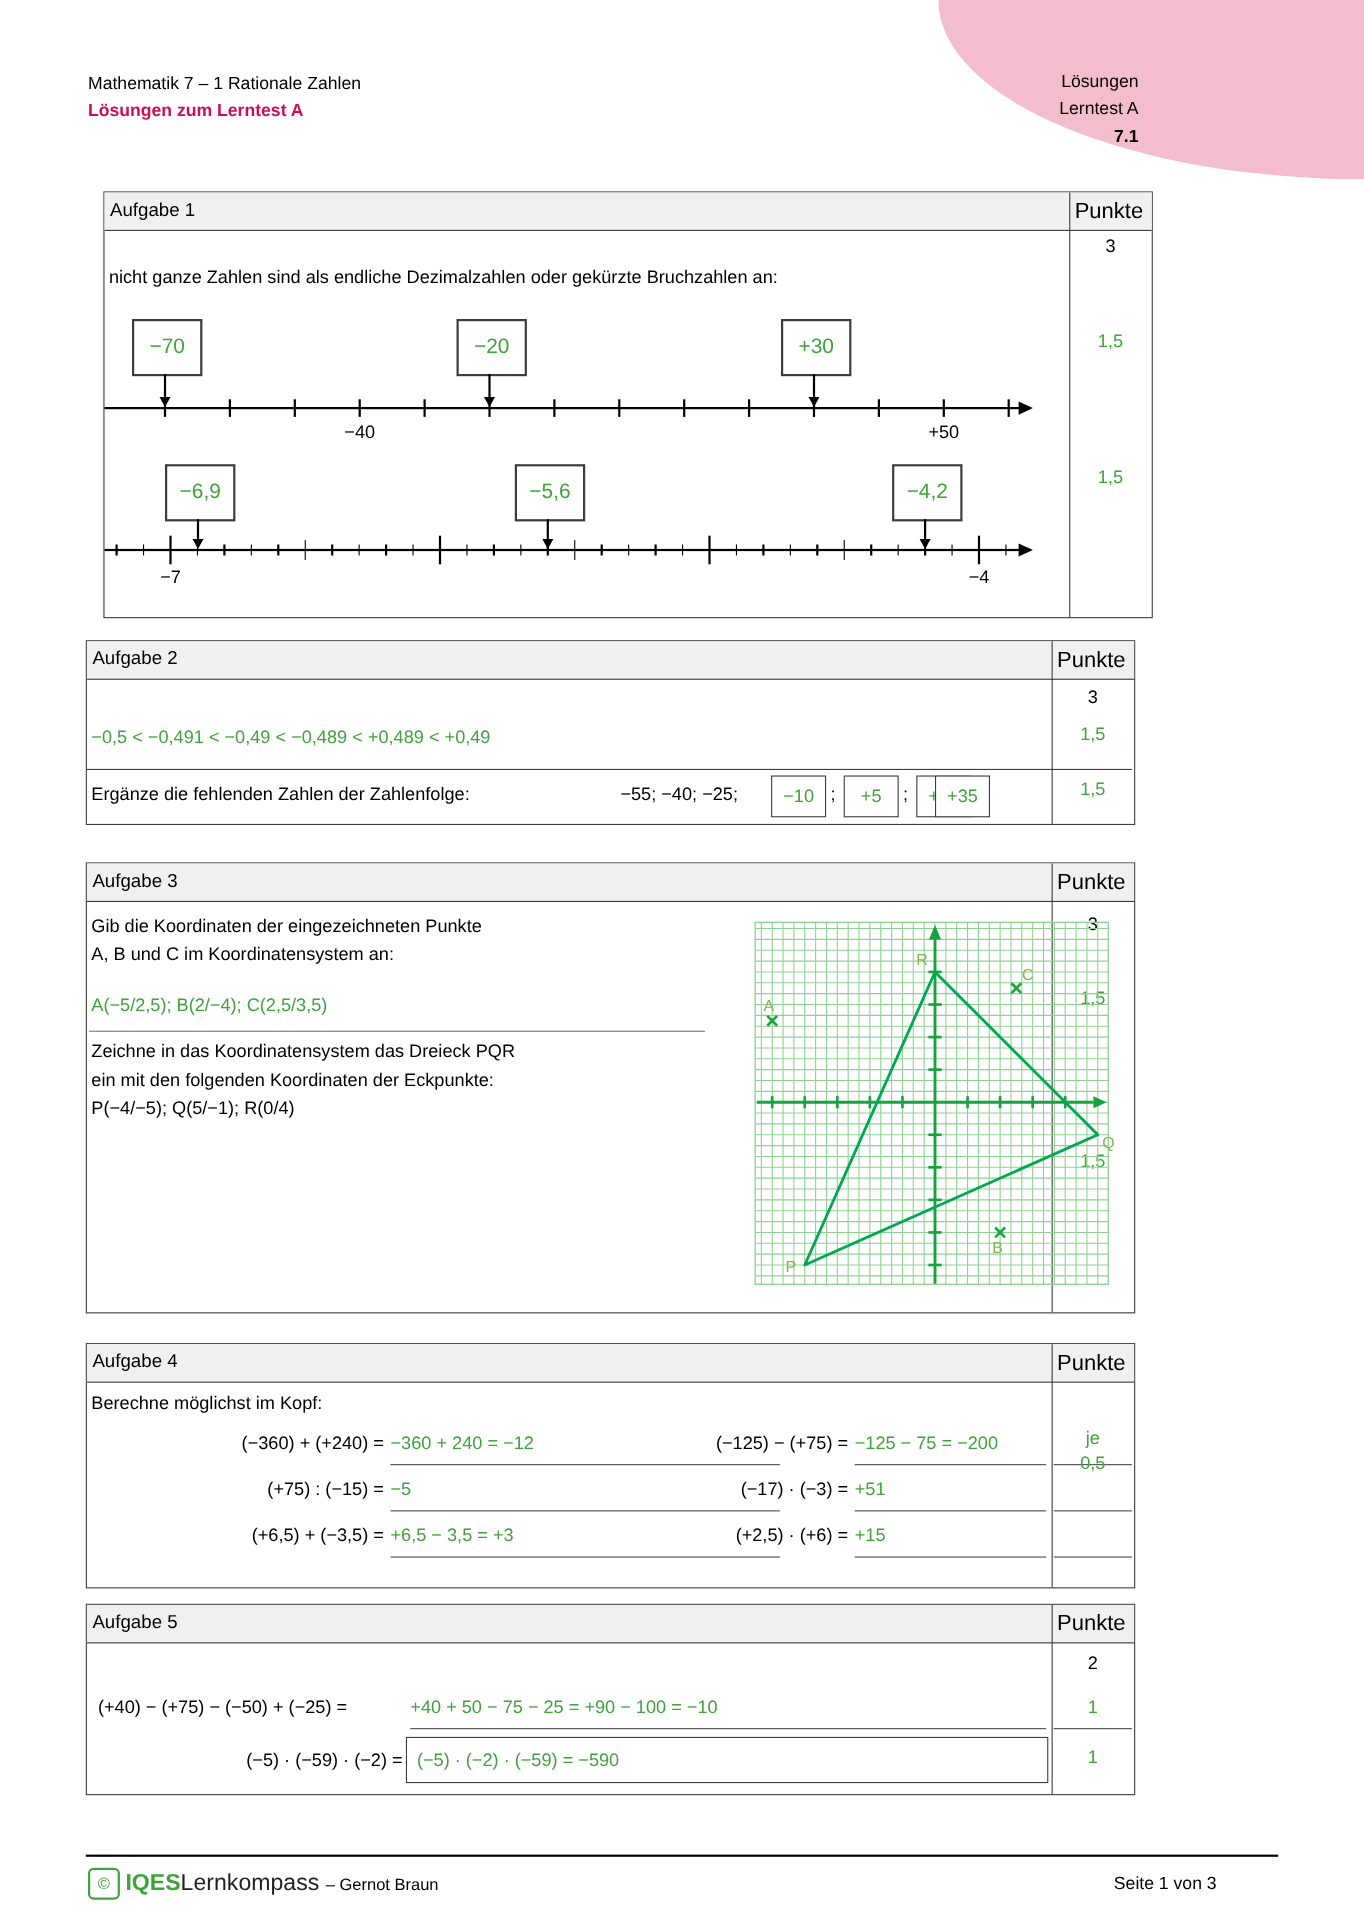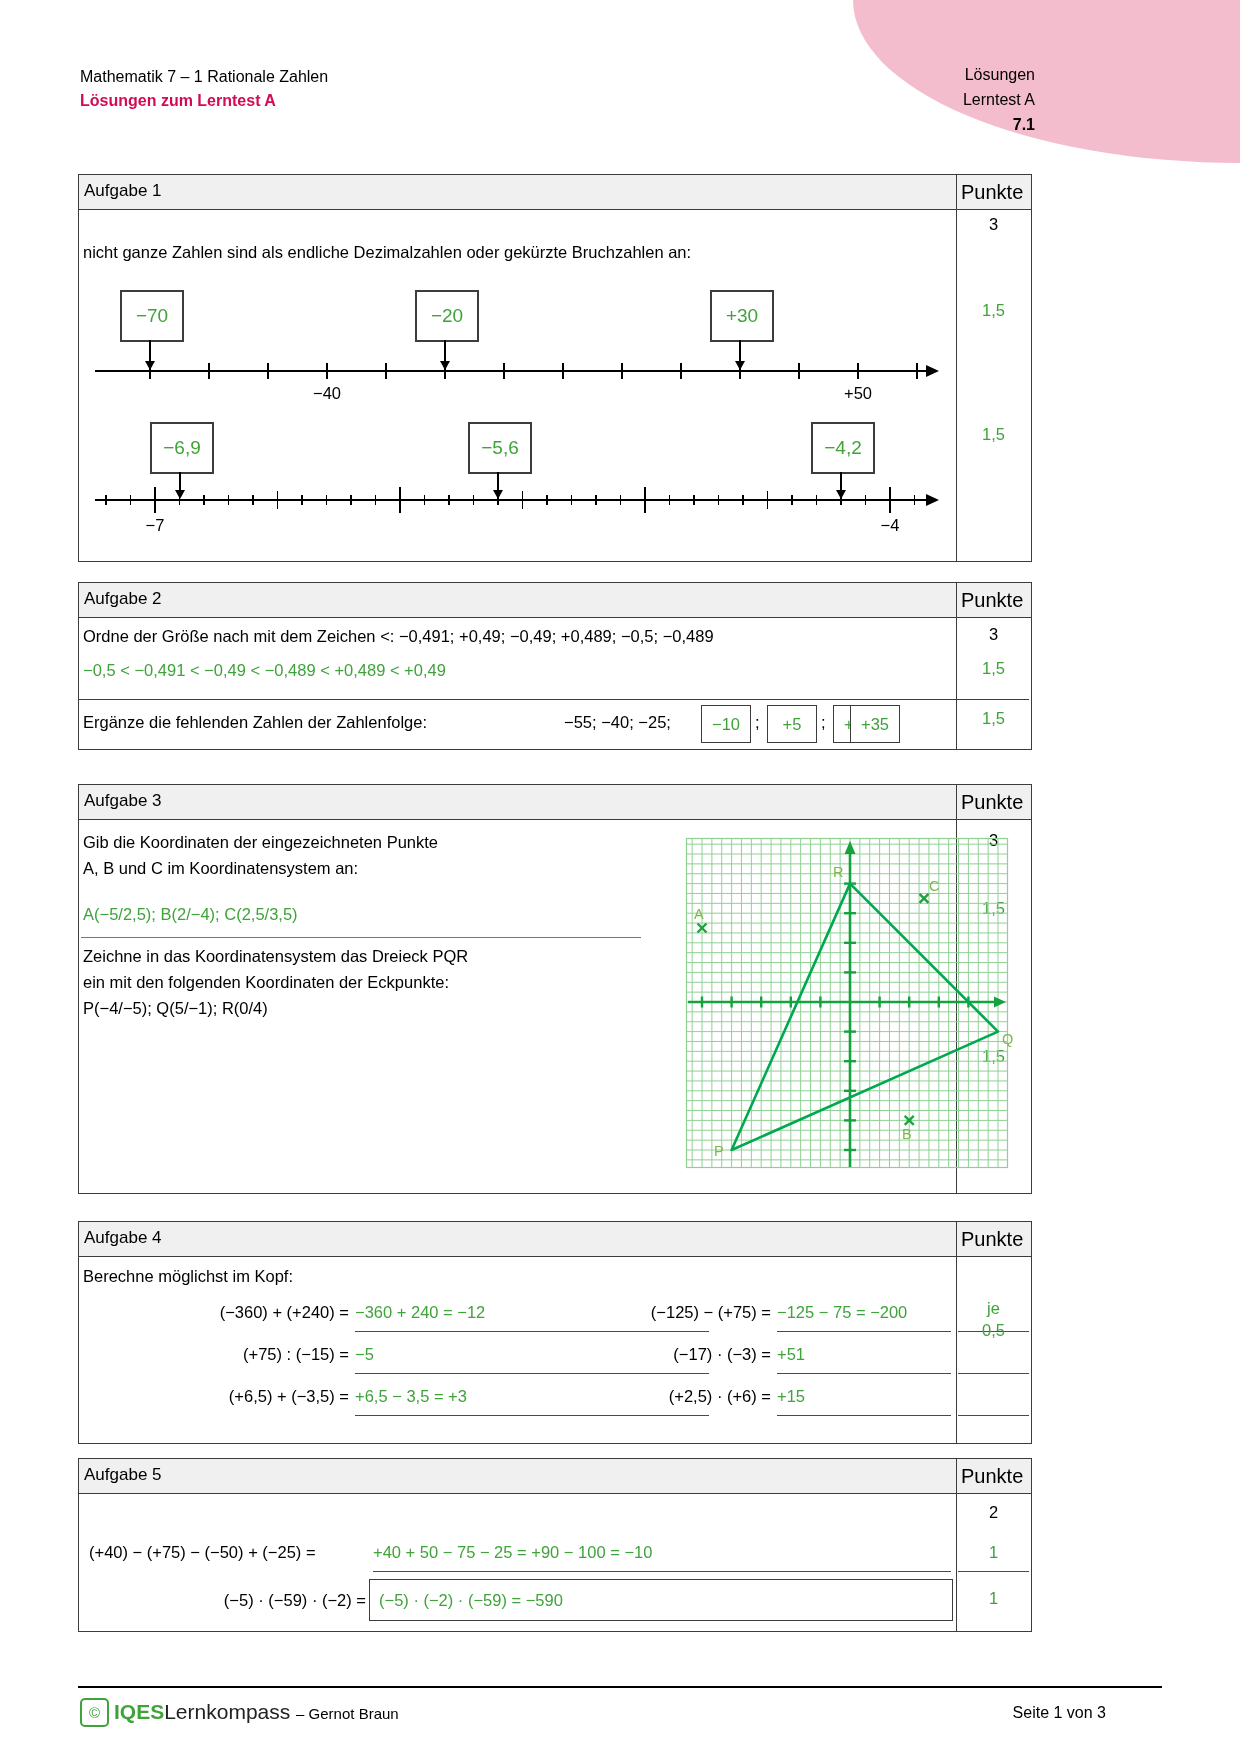--- a/index.html
+++ b/index.html
@@ -44,21 +44,21 @@
 
 <div class="page">
 
   <div class="corner-blob"></div>
   <div class="t" style="left:80px;top:66px;font-size:16px;">Mathematik 7 – 1 Rationale Zahlen</div>
   <div class="t red" style="left:80px;top:90px;font-size:16px;">Lösungen zum Lerntest A</div>
   <div class="corner-text" style="top:62px;">Lösungen</div>
   <div class="corner-text" style="top:87px;">Lerntest A</div>
   <div class="corner-text b" style="top:112px;">7.1</div>
 
-  <div class="task" style="top:174px;height:386px;">
+  <div class="task" style="top:174px;height:386px;margin-left:16px;">
     <div class="thead">
       <span class="ttl">Aufgabe 1</span>
       <span class="pts">Punkte</span>
     </div>
     <div class="pline"></div>
     <div class="t" style="left:4px;top:66px;">nicht ganze Zahlen sind als endliche Dezimalzahlen oder gekürzte Bruchzahlen an:</div>
     <div class="pval" style="top:38px;">3</div>
     <div class="pval green" style="top:124px;">1,5</div>
     <div class="pval green" style="top:248px;">1,5</div>
   </div>
@@ -140,21 +140,20 @@
       <div class="tick" style="left: 889.15px; top: 487px; height: 26px; width: 2px;"></div>
       <div class="tick" style="left: 913.65px; top: 495px; height: 10px; width: 1.5px;"></div>
     </div>
 
   <div class="task" style="top:582px;height:166px;">
     <div class="thead">
       <span class="ttl">Aufgabe 2</span>
       <span class="pts">Punkte</span>
     </div>
     <div class="pline"></div>
-    <div class="t" style="left:4px;top:42px;">Ordne der Größe nach mit dem Zeichen &lt;: −0,491; +0,49; −0,49; +0,489; −0,5; −0,489</div>
     <div class="t green" style="left:4px;top:76px;">−0,5 &lt; −0,491 &lt; −0,49 &lt; −0,489 &lt; +0,489 &lt; +0,49</div>
     <div class="divider" style="left:0;width:950px;top:116px;"></div>
     <div class="t" style="left:4px;top:128px;">Ergänze die fehlenden Zahlen der Zahlenfolge:</div>
     <div class="t" style="left:485px;top:128px;">−55; −40; −25;</div>
     <div class="seqbox" style="left:622px;top:122px;">−10</div>
     <div class="t" style="left:676px;top:128px;">;</div>
     <div class="seqbox" style="left:688px;top:122px;">+5</div>
     <div class="t" style="left:742px;top:128px;">;</div>
     <div class="seqbox" style="left:754px;top:122px;">+20</div>
     <div class="t" style="left:808px;top:128px;">;</div>

